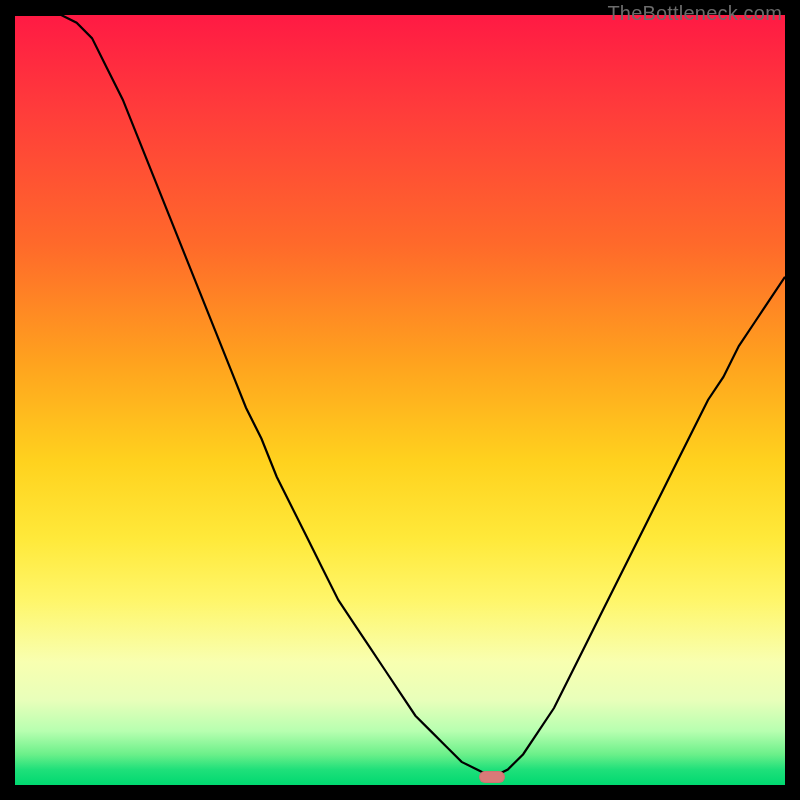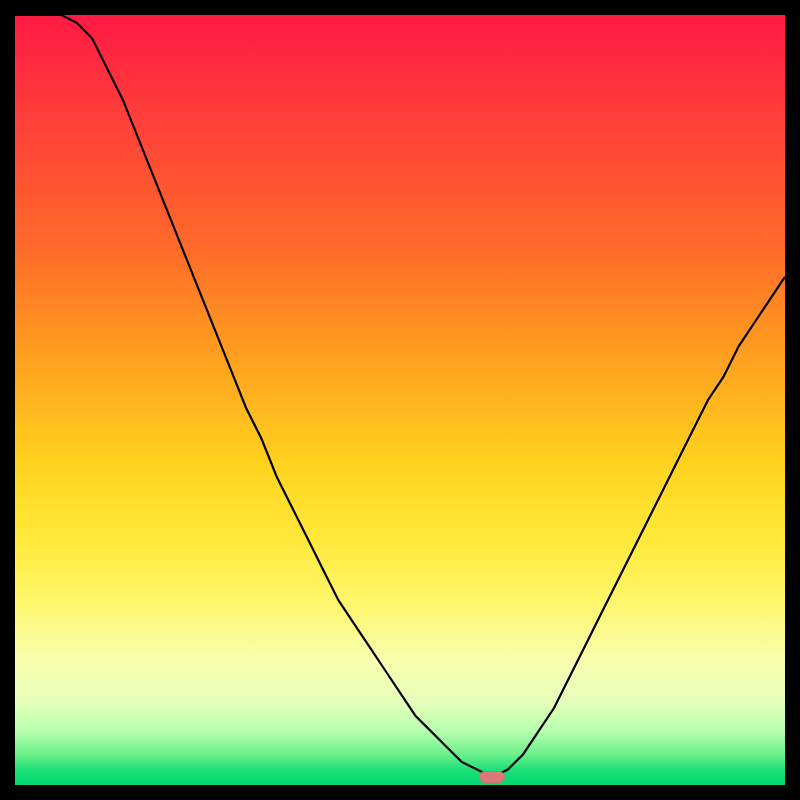--- a/index.html
+++ b/index.html
@@ -75,13 +75,14 @@
   <div class="plot-area">
 
     <svg class="curve-svg" viewBox="0 0 770 770" preserveAspectRatio="none">
       <path id="curve-path" d="M0.0 0.0 L15.4 0.0 L30.8 0.0 L46.2 0.0 L61.6 7.7 L77.0 23.1 L92.4 53.9 L107.8 84.7 L123.2 123.2 L138.6 161.7 L154.0 200.2 L169.4 238.7 L184.8 277.2 L200.2 315.7 L215.6 354.2 L231.0 392.7 L246.4 423.5 L261.8 462.0 L277.2 492.8 L292.6 523.6 L308.0 554.4 L323.4 585.2 L338.8 608.3 L354.2 631.4 L369.6 654.5 L385.0 677.6 L400.4 700.7 L415.8 716.1 L431.2 731.5 L446.6 746.9 L462.0 754.6 L477.4 762.3 L492.8 754.6 L508.2 739.2 L523.6 716.1 L539.0 693.0 L554.4 662.2 L569.8 631.4 L585.2 600.6 L600.6 569.8 L616.0 539.0 L631.4 508.2 L646.8 477.4 L662.2 446.6 L677.6 415.8 L693.0 385.0 L708.4 361.9 L723.8 331.1 L739.2 308.0 L754.6 284.9 L770.0 261.8" fill="none" stroke="#000" stroke-width="2.2"></path>
     </svg>
 
     <div class="marker" id="marker" style="left: 464.4px; top: 756.3px;"></div>
 
   </div>
 
+  <div class="watermark">TheBottleneck.com</div>
 </div>
 
 </body></html>

